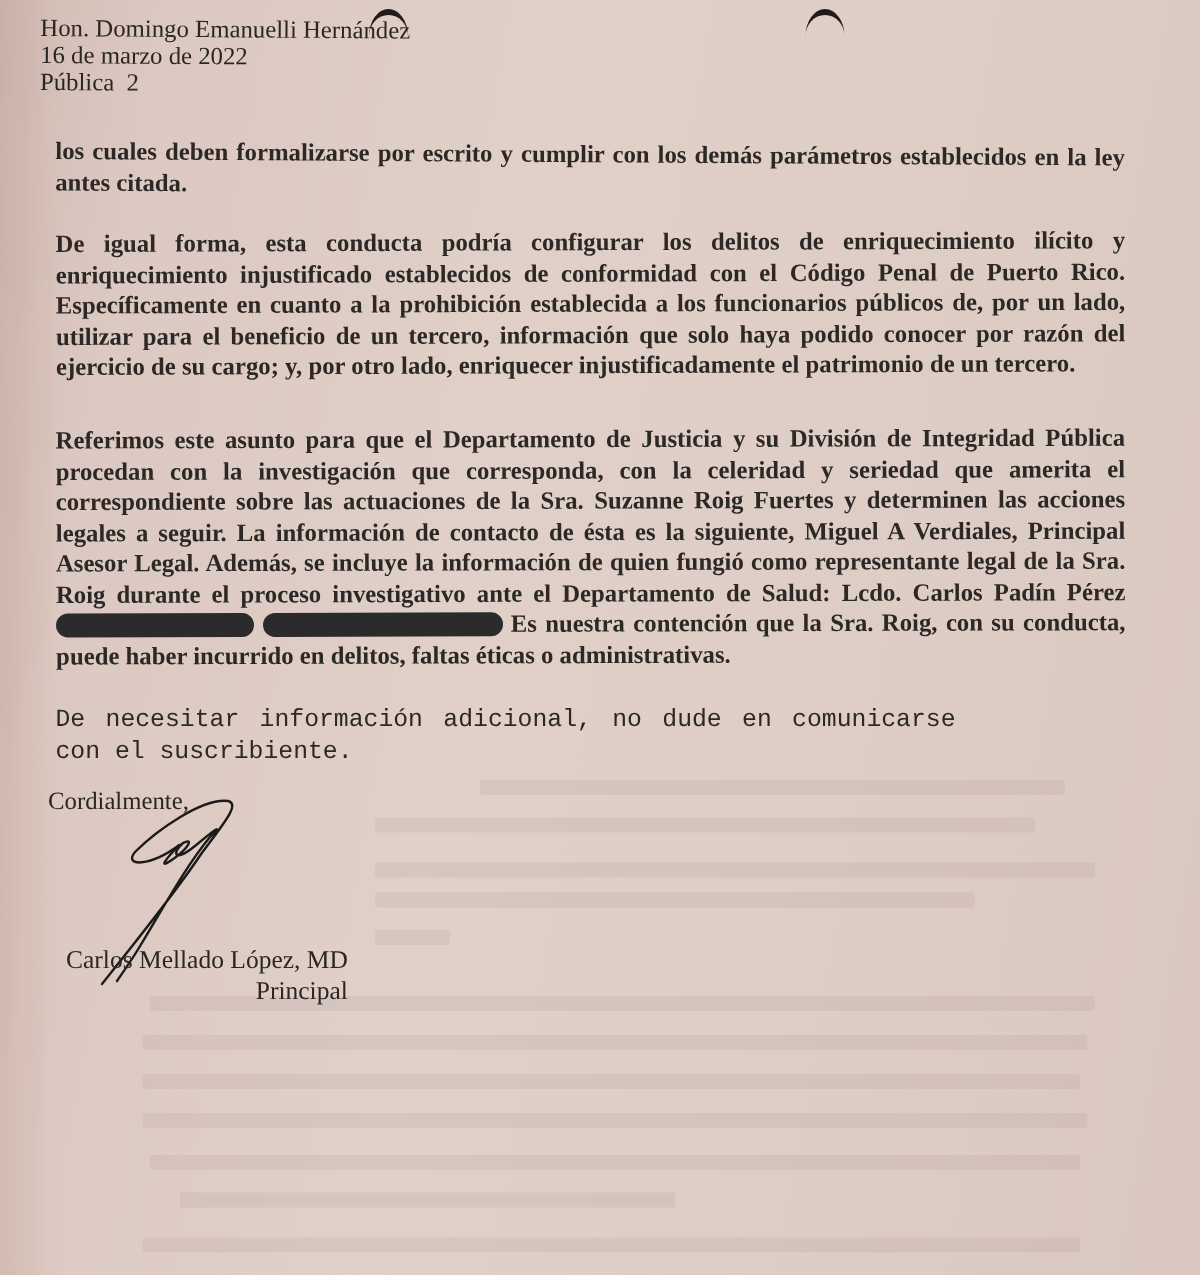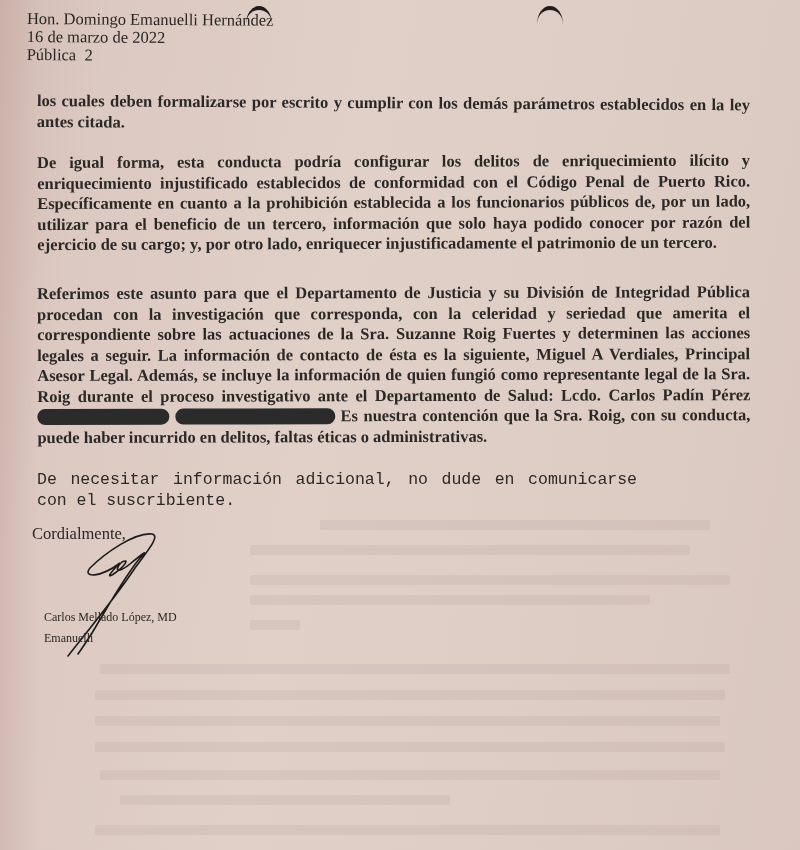--- a/index.html
+++ b/index.html
@@ -77,23 +77,24 @@
     .signature {
       position: absolute;
       left: 60px;
       top: 528px;
       width: 130px;
       height: 130px;
     }
     .signer {
       position: absolute;
       left: 44px;
-      top: 607px;
-      font-size: 12px;
+      top: 629px;
+      font-size: 17px;
       line-height: 21px;
+      text-align: right;
     }
     .shadow-left {
       position: absolute;
       left: 0;
       top: 0;
       bottom: 0;
       width: 40px;
       background: linear-gradient(90deg, rgba(180,140,135,0.25), rgba(180,140,135,0));
     }
   </style>
@@ -138,15 +139,15 @@
   <div class="body-block p4">De necesitar información adicional, no dude en comunicarse con el suscribiente.</div>
 
   <div class="closing">Cordialmente,</div>
 
   <svg class="signature" viewBox="0 0 130 130">
     <path d="M8 128 C 30 100, 55 70, 75 40 C 90 20, 100 8, 92 6 C 75 4, 45 25, 30 40 C 22 50, 40 50, 60 35 C 50 45, 45 52, 55 45 C 65 38, 70 30, 62 34 C 55 40, 55 48, 70 36 C 82 26, 90 20, 80 30 C 65 48, 50 75, 35 100 C 28 112, 22 120, 18 126" fill="none" stroke="#1d1b1a" stroke-width="1.6" stroke-linecap="round"></path>
   </svg>
 
   <div class="signer">
     <div>Carlos Mellado López, MD</div>
-    <div>Emanuelli</div>
+    <div>Principal</div>
   </div>
 </div>
 
 </body></html>

